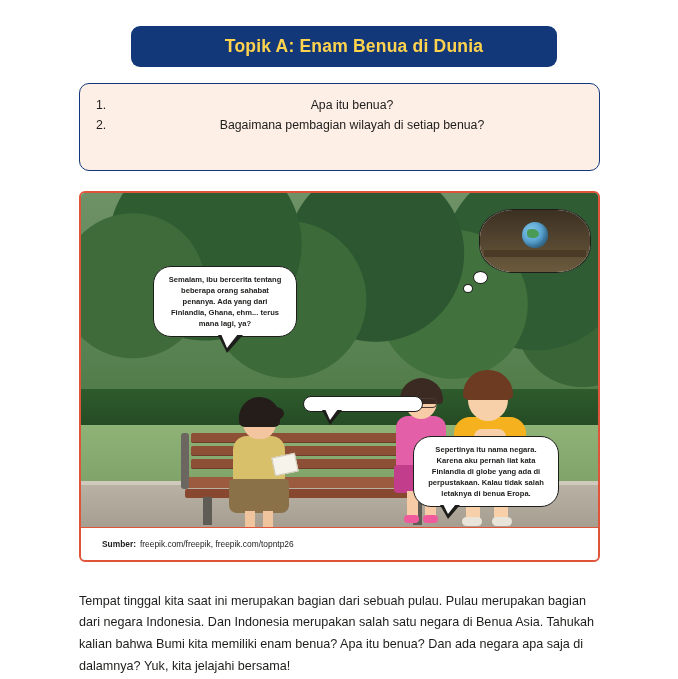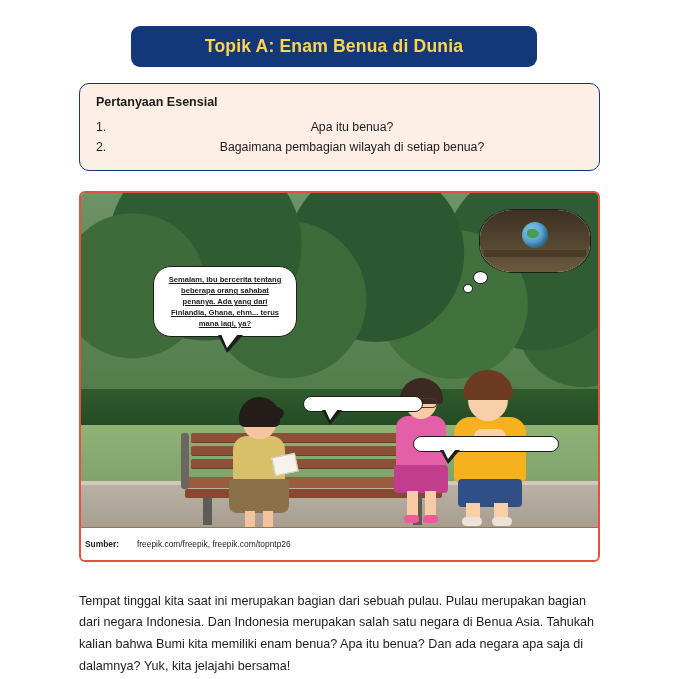--- a/index.html
+++ b/index.html
@@ -26,20 +26,21 @@
     position: absolute;
     left: 131px;
     top: 26px;
     width: 406px;
     height: 41px;
     background: #13387a;
     border-radius: 9px;
     display: flex;
     align-items: center;
     justify-content: center;
+    padding-left: 20px;
   }
   .title-banner .title-text {
     color: #ffd34d;
     font-size: 17.5px;
     font-weight: bold;
     letter-spacing: 0.2px;
     white-space: nowrap;
   }
 
   
@@ -303,21 +304,20 @@
     background: #ffffff;
     border: 1.6px solid #1d1d1b;
     border-radius: 18px;
     padding: 7px 10px;
     font-size: 7.6px;
     font-weight: bold;
     line-height: 1.45;
     text-align: center;
     color: #1d1d1b;
     box-sizing: border-box;
-    text-decoration: underline;
   }
   .bubble .tail {
     position: absolute;
     width: 0; height: 0;
   }
   .bub-1 { left: 72px; top: 73px; width: 144px; }
   .bub-1 .tail {
     left: 64px; bottom: -17px;
     border-left: 9px solid transparent;
     border-right: 16px solid transparent;
@@ -408,32 +408,31 @@
     position: absolute;
     left: 0;
     bottom: 0;
     width: 100%;
     height: 33px;
     background: #ffffff;
     border-top: 1.2px solid #e0543a;
     box-sizing: border-box;
     display: flex;
     align-items: center;
-    padding-left: 4px;
+    padding-left: 21px;
   }
   .source-label {
     font-size: 8.4px;
     font-weight: bold;
     color: #1d1d1b;
     margin-right: 4px;
   }
   .source-text {
     font-size: 8.4px;
     color: #1d1d1b;
-    margin-left: 14px;
   }
 
   
   .body-par {
     position: absolute;
     left: 79px;
     top: 578px;
     width: 521px;
     font-size: 12.6px;
     line-height: 1.72;
@@ -444,21 +443,20 @@
 </head>
 <body>
 
 <div class="page">
 
   <div class="title-banner">
     <span class="title-text">Topik A: Enam Benua di Dunia</span>
   </div>
 
   <div class="eq-box">
-    <div class="eq-title">Pertanyaan Esensial</div>
     <ul class="eq-list">
       <li class="eq-item">
         <span class="eq-num">1.</span>
         <span class="eq-text">Apa itu benua?</span>
       </li>
       <li class="eq-item">
         <span class="eq-num">2.</span>
         <span class="eq-text">Bagaimana pembagian wilayah di setiap benua?</span>
       </li>
     </ul>
@@ -529,20 +527,21 @@
       <div class="dot2"></div>
 
       <div class="bubble bub-1">
         <span>Semalam, ibu bercerita tentang beberapa orang sahabat penanya. Ada yang dari Finlandia, Ghana, ehm... terus mana lagi, ya?</span>
         <span class="tail"></span>
       </div>
       <div class="bubble bub-2">
         <span class="tail"></span>
       </div>
       <div class="bubble bub-3">
+        <span>Sepertinya itu nama negara. Karena aku pernah liat kata Finlandia di globe yang ada di perpustakaan. Kalau tidak salah letaknya di benua Eropa.</span>
         <span class="tail"></span>
       </div>
     </div>
 
     <div class="source-bar">
       <span class="source-label">Sumber:</span>
       <span class="source-text">freepik.com/freepik, freepik.com/topntp26</span>
     </div>
   </div>
 

